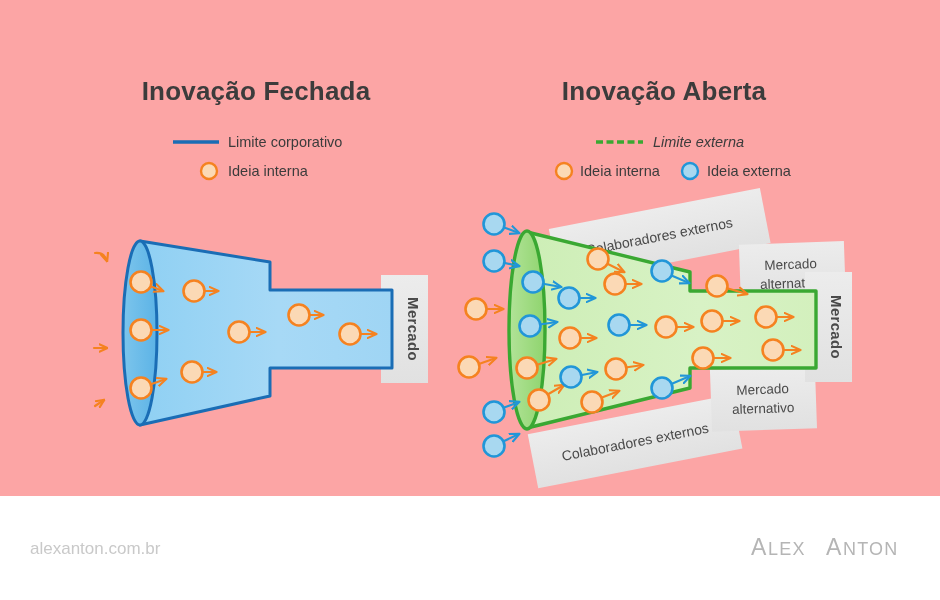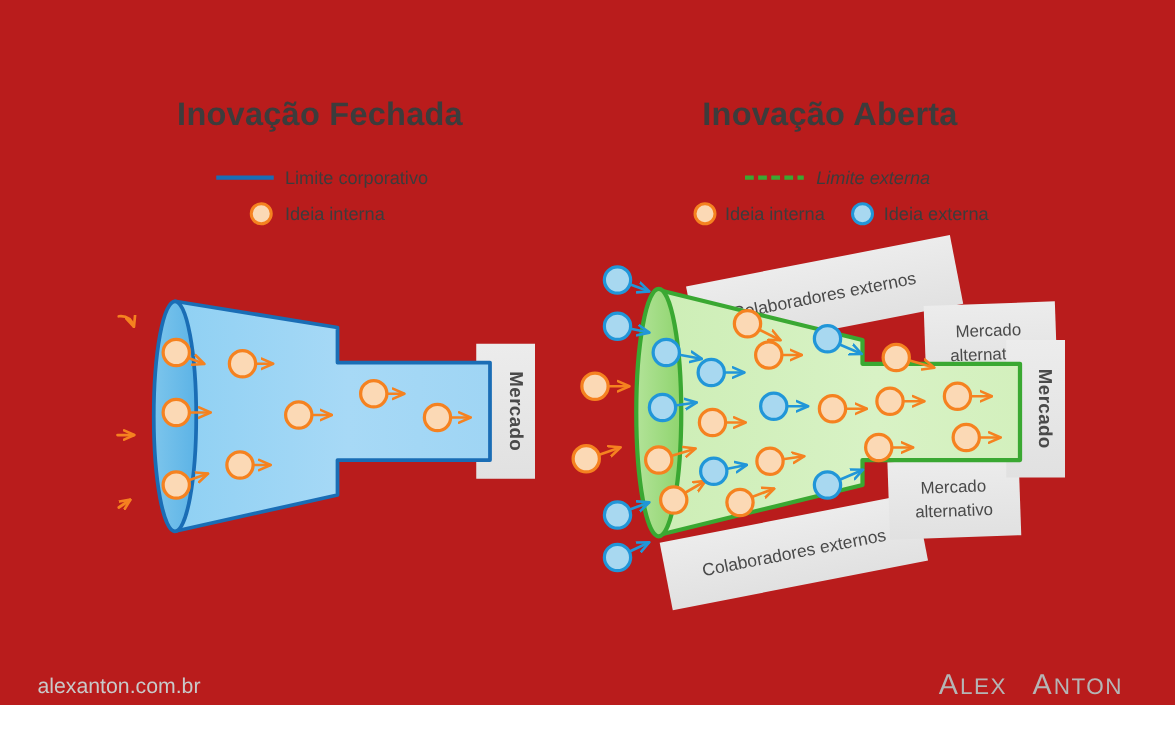--- a/index.html
+++ b/index.html
@@ -1,18 +1,18 @@
 <!DOCTYPE html>
 <html><head>
 <meta charset="utf-8">
 <style>
   html,body{margin:0;padding:0;background:#ffffff;}
   body{width:940px;height:600px;overflow:hidden;
        font-family:"Liberation Sans","DejaVu Sans",sans-serif;}
-  #stage{position:relative;width:940px;height:564px;background:#b91c1c;text-align:center;}
+  #stage{position:relative;width:940px;height:496px;background:#fca5a5;text-align:center;}
   svg.canvas{position:absolute;left:0;top:0;width:940px;height:600px;display:block;}
   .ttl{font-size:26px;font-weight:bold;fill:#3c3c3c;letter-spacing:.2px;}
   .lgd{font-size:14.5px;fill:#3c3c3c;}
   .lgd-it{font-size:14.5px;fill:#3c3c3c;font-style:italic;}
   .boxlabel-sm{font-size:13.5px;fill:#4a4a4a;}
   .vlabel{font-size:15px;font-weight:bold;fill:#4a4a4a;letter-spacing:.3px;}
   .collab{font-size:14px;fill:#4a4a4a;}
   .wm{font-size:17px;fill:#c9c9c9;}
   .brand-lg{font-size:23px;fill:#b5b5b5;letter-spacing:1.2px;}
   .brand-sm{font-size:18px;fill:#b5b5b5;letter-spacing:1.2px;}

